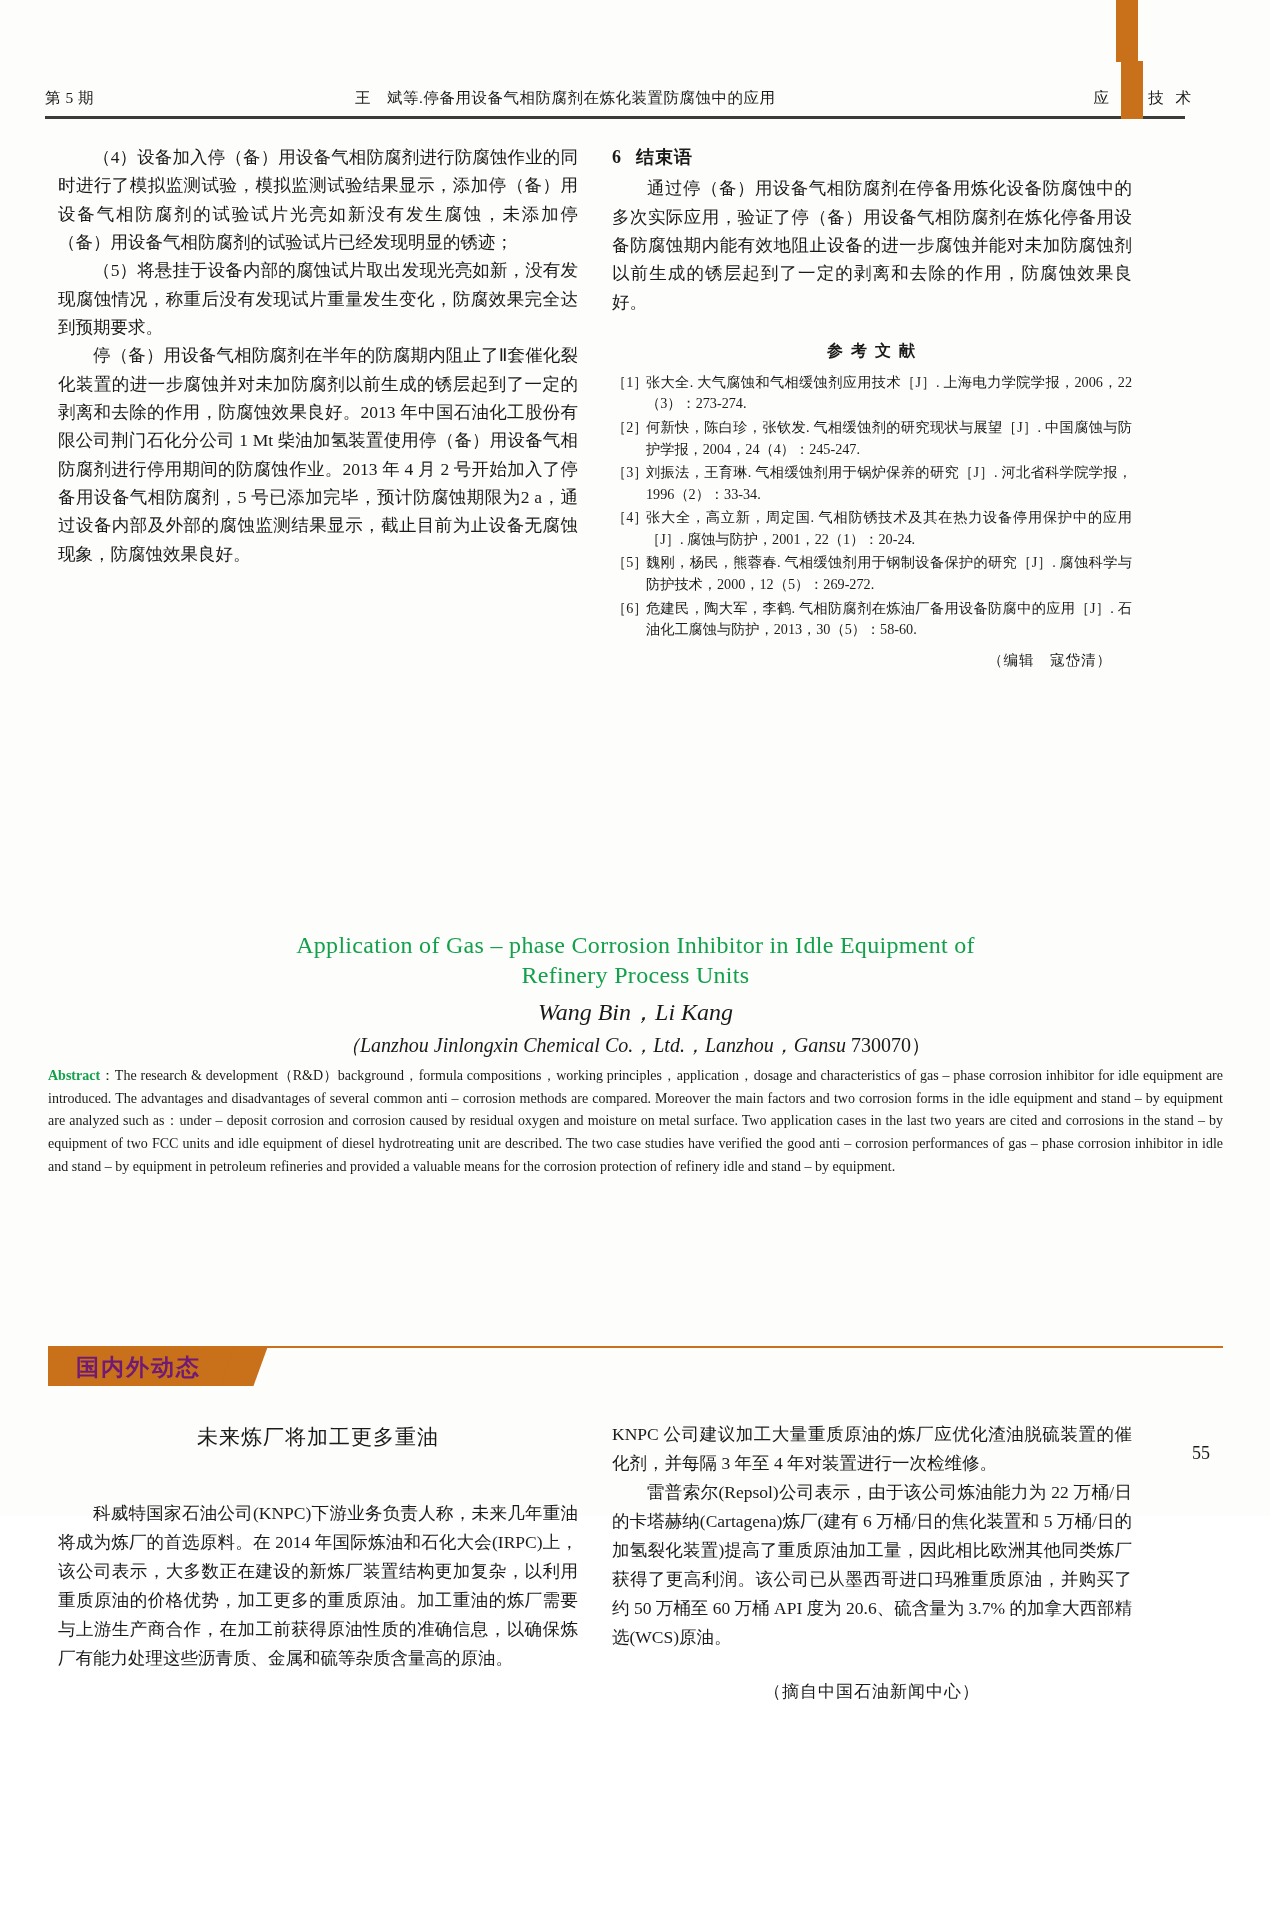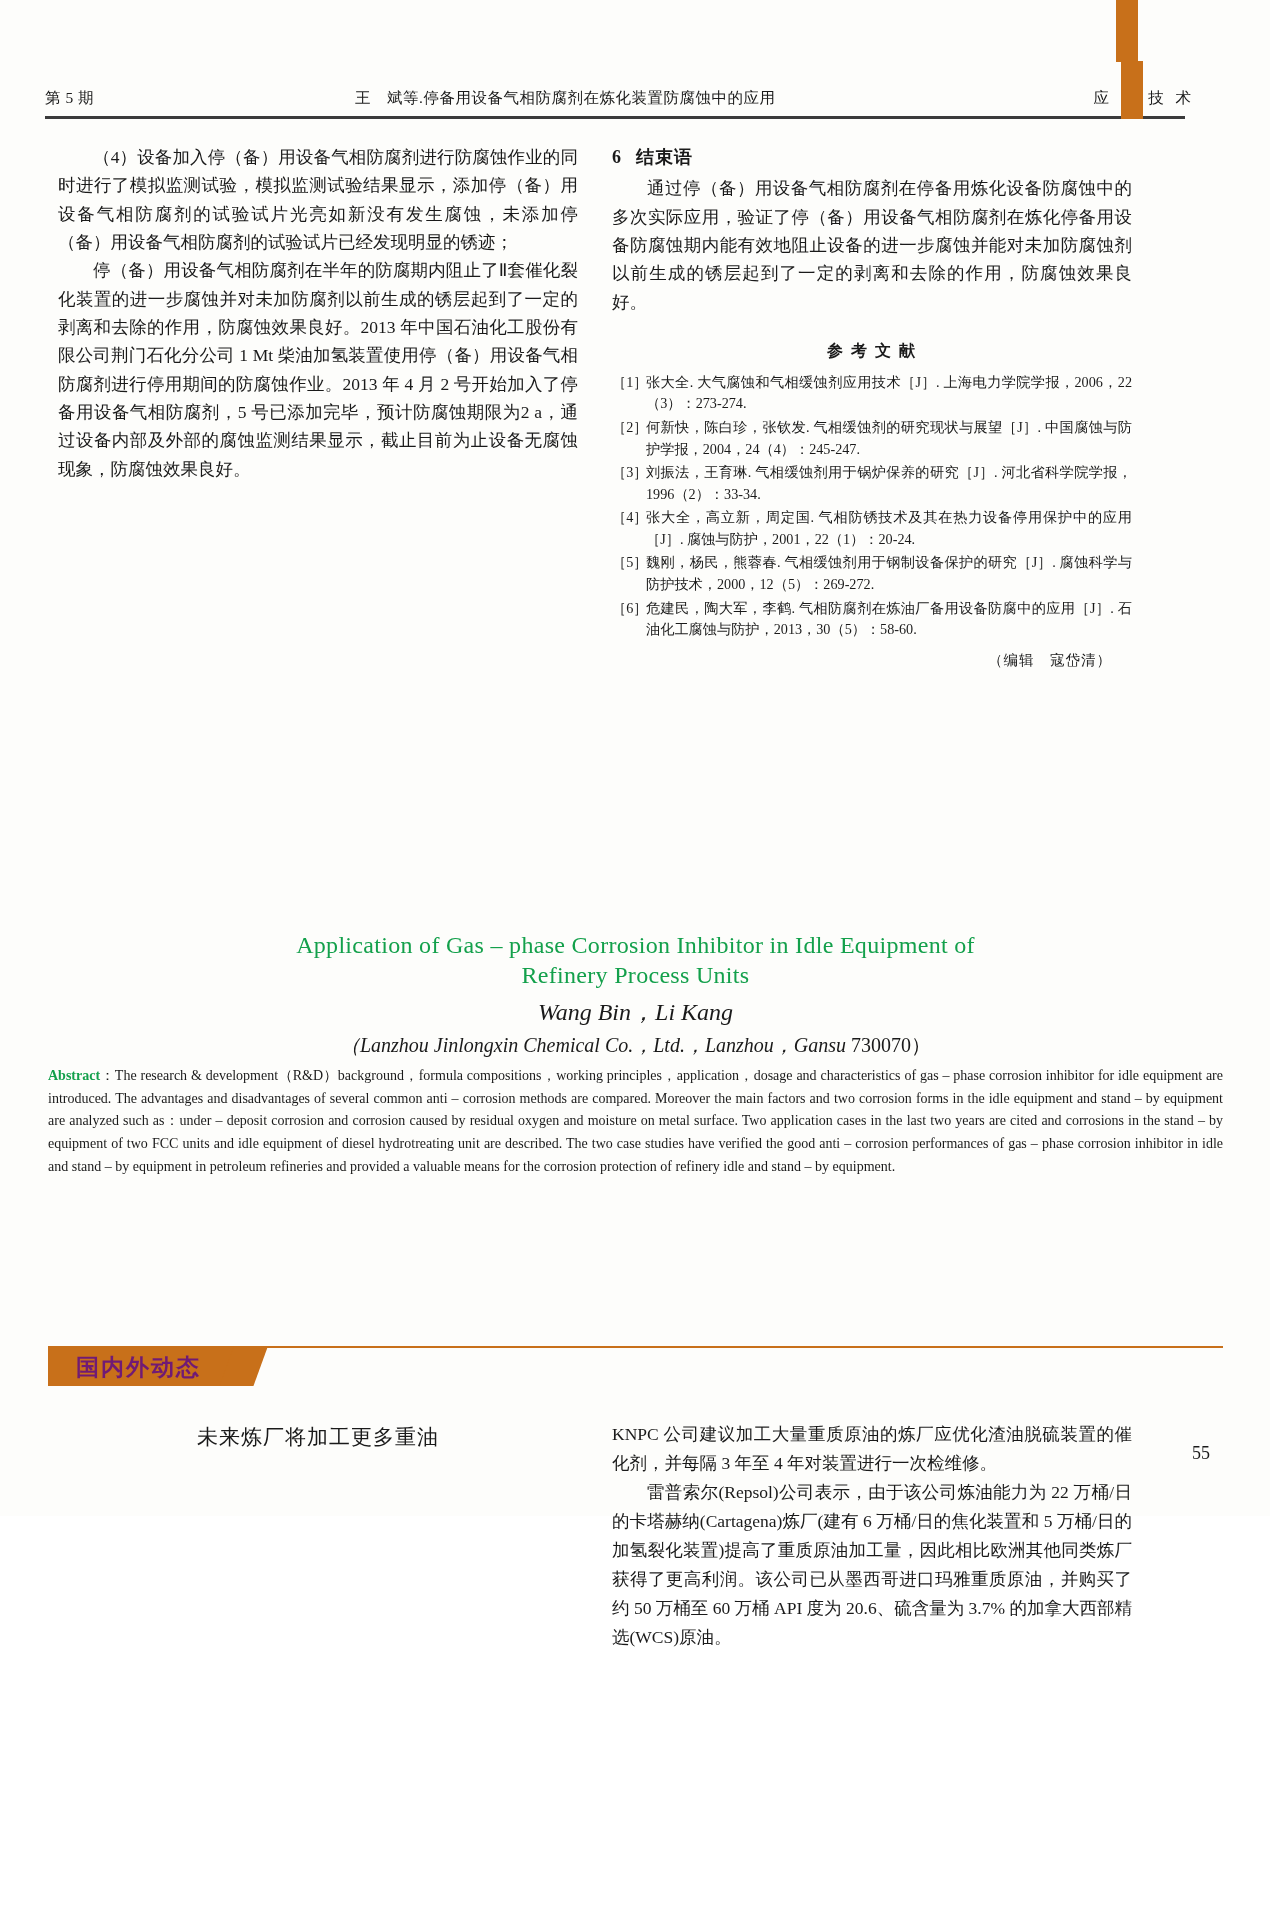--- a/index.html
+++ b/index.html
@@ -243,20 +243,21 @@
   <div class="header">
     <span class="h-left">第 5 期</span>
     <span class="h-center">王　斌等.停备用设备气相防腐剂在炼化装置防腐蚀中的应用</span>
     <span class="h-right">应 用 技 术</span>
   </div>
   <div class="header-rule"></div>
   <div class="header-rule-accent"></div>
 
   <div class="col left">
     <p class="p">（4）设备加入停（备）用设备气相防腐剂进行防腐蚀作业的同时进行了模拟监测试验，模拟监测试验结果显示，添加停（备）用设备气相防腐剂的试验试片光亮如新没有发生腐蚀，未添加停（备）用设备气相防腐剂的试验试片已经发现明显的锈迹；</p>
+    <p class="p">（5）将悬挂于设备内部的腐蚀试片取出发现光亮如新，没有发现腐蚀情况，称重后没有发现试片重量发生变化，防腐效果完全达到预期要求。</p>
     <p class="p">停（备）用设备气相防腐剂在半年的防腐期内阻止了Ⅱ套催化裂化装置的进一步腐蚀并对未加防腐剂以前生成的锈层起到了一定的剥离和去除的作用，防腐蚀效果良好。2013 年中国石油化工股份有限公司荆门石化分公司 1 Mt 柴油加氢装置使用停（备）用设备气相防腐剂进行停用期间的防腐蚀作业。2013 年 4 月 2 号开始加入了停备用设备气相防腐剂，5 号已添加完毕，预计防腐蚀期限为2 a，通过设备内部及外部的腐蚀监测结果显示，截止目前为止设备无腐蚀现象，防腐蚀效果良好。</p>
   </div>
 
   <div class="col right">
     <div class="sec-title">
       <span class="num">6</span><span>结束语</span>
     </div>
     <p class="p">通过停（备）用设备气相防腐剂在停备用炼化设备防腐蚀中的多次实际应用，验证了停（备）用设备气相防腐剂在炼化停备用设备防腐蚀期内能有效地阻止设备的进一步腐蚀并能对未加防腐蚀剂以前生成的锈层起到了一定的剥离和去除的作用，防腐蚀效果良好。</p>
 
     <div class="ref-title">参 考 文 献</div>
@@ -301,21 +302,23 @@
 
   <div class="band">
     <div class="band-rule"></div>
     <div class="band-tab"></div>
     <div class="band-tab-skew"></div>
     <div class="band-label">国内外动态</div>
   </div>
 
   <div class="news left">
     <div class="news-title">未来炼厂将加工更多重油</div>
+    <p class="p">科威特国家石油公司(KNPC)下游业务负责人称，未来几年重油将成为炼厂的首选原料。在 2014 年国际炼油和石化大会(IRPC)上，该公司表示，大多数正在建设的新炼厂装置结构更加复杂，以利用重质原油的价格优势，加工更多的重质原油。加工重油的炼厂需要与上游生产商合作，在加工前获得原油性质的准确信息，以确保炼厂有能力处理这些沥青质、金属和硫等杂质含量高的原油。</p>
   </div>
   <div class="news right">
     <p class="p noind">KNPC 公司建议加工大量重质原油的炼厂应优化渣油脱硫装置的催化剂，并每隔 3 年至 4 年对装置进行一次检维修。</p>
     <p class="p">雷普索尔(Repsol)公司表示，由于该公司炼油能力为 22 万桶/日的卡塔赫纳(Cartagena)炼厂(建有 6 万桶/日的焦化装置和 5 万桶/日的加氢裂化装置)提高了重质原油加工量，因此相比欧洲其他同类炼厂获得了更高利润。该公司已从墨西哥进口玛雅重质原油，并购买了约 50 万桶至 60 万桶 API 度为 20.6、硫含量为 3.7% 的加拿大西部精选(WCS)原油。</p>
+    <div class="news-src">（摘自中国石油新闻中心）</div>
   </div>
 
   <div class="folio">55</div>
 
 </div>
 
 </body></html>

